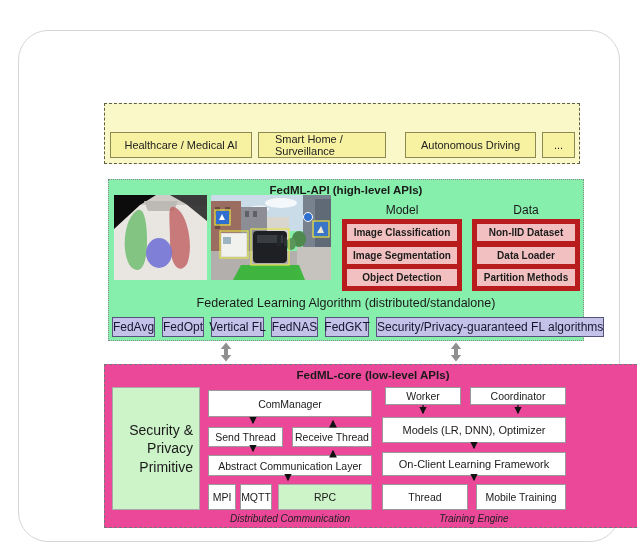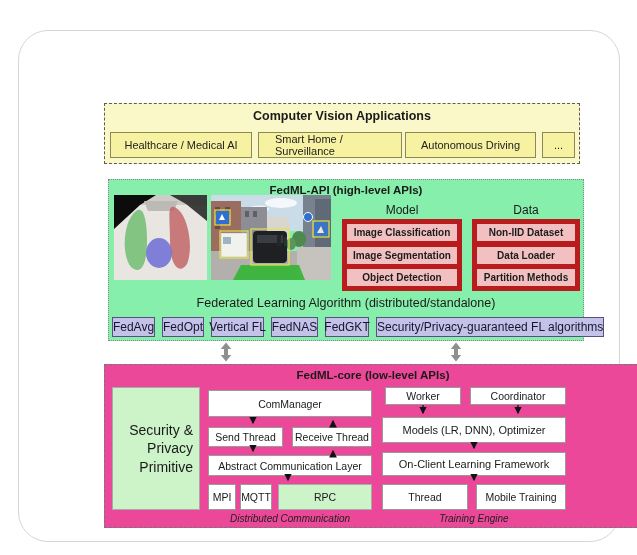--- a/index.html
+++ b/index.html
@@ -17,21 +17,21 @@
   
   .apps{left:85px;top:72px;width:476px;height:61px;background:#faf8c9;border:1px dashed #5f5f46;}
   .apps .sec-title{top:5px;font-size:12.5px;}
   .app-box{
     position:absolute;top:28px;height:26px;box-sizing:border-box;
     background:#f7f2a2;border:1px solid #8c8952;
     display:flex;align-items:center;justify-content:center;
     font-size:11px;color:#222;
   }
   .app-1{left:5px;width:142px;}
-  .app-2{left:153px;width:144px;padding-left:16px;}
+  .app-2{left:153px;width:128px;padding-left:16px;}
   .app-3{left:300px;width:131px;}
   .app-4{left:437px;width:33px;}
 
   
   .api{left:89px;top:148px;width:476px;height:162px;background:#86efac;border:1px dotted #8a8a8a;}
   .api .sec-title{top:4px;font-size:11.5px;}
   .demo-img{position:absolute;top:15px;display:block;}
   .img-xray{left:5px;}
   .img-street{left:102px;}
   .col-title{position:absolute;top:23px;text-align:center;font-size:12px;}
@@ -89,21 +89,20 @@
   .cap-train{left:277px;width:184px;}
   .core-arrows{position:absolute;left:0;top:0;width:476px;height:164px;pointer-events:none;}
 </style>
 </head>
 <body>
 
 <div class="canvas">
   <div class="card">
 
     <section class="apps">
-      <div class="sec-title">Computer Vision Applications</div>
       <div class="app-box app-1">Healthcare / Medical AI</div>
       <div class="app-box app-2">Smart Home / Surveillance</div>
       <div class="app-box app-3">Autonomous Driving</div>
       <div class="app-box app-4">...</div>
     </section>
 
     <section class="api">
       <div class="sec-title">FedML-API (high-level APIs)</div>
 
       <svg class="demo-img img-xray" width="93" height="85" viewBox="0 0 93 85">

